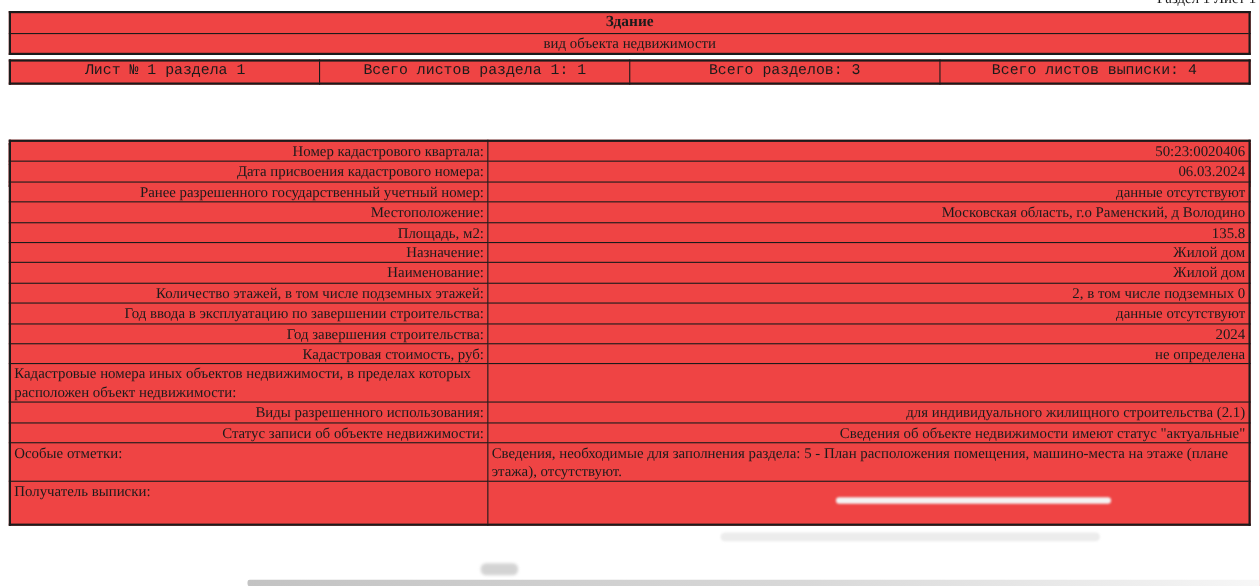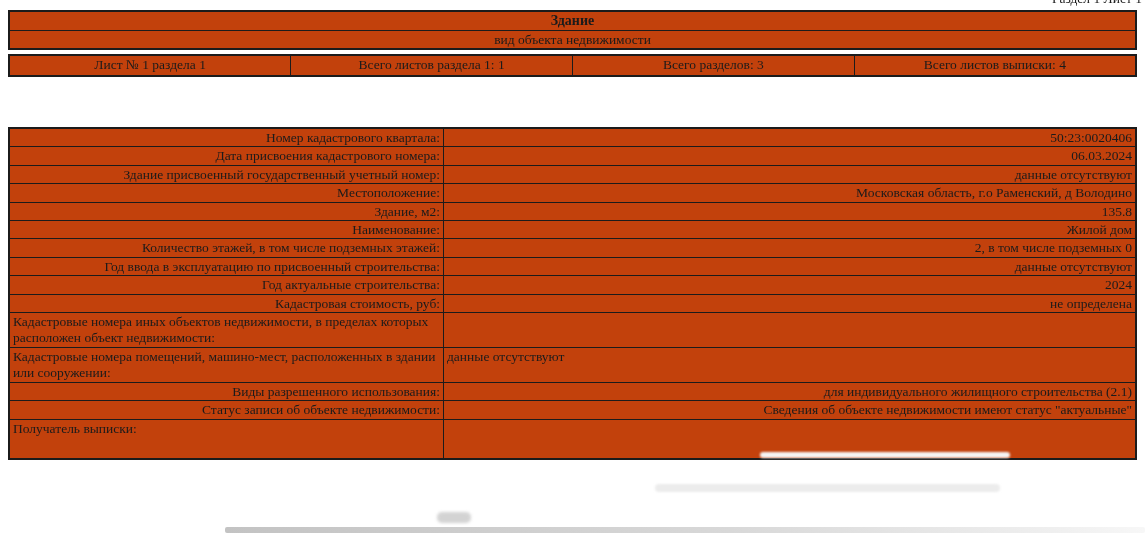--- a/index.html
+++ b/index.html
@@ -26,21 +26,21 @@
     line-height: 15px;
     white-space: nowrap;
   }
   table.tbl {
     position: absolute;
     left: 8px;
     width: 1129px;
     border-collapse: collapse;
     table-layout: fixed;
     font-size: 13.5px;
-    background: #c2410c;
+    background: #ef4444;
   }
   table.tbl, table.tbl td {
     border: 1.5px solid #1b1b1b;
   }
   table.tbl { border-width: 2px; }
   table.tbl td {
     padding: 1px 3px 0 3px;
     line-height: 16.4px;
     vertical-align: top;
     overflow: hidden;
@@ -49,20 +49,21 @@
   .t-header td { text-align: center; vertical-align: middle; padding: 0 3px; }
   .t-header tr.r-title td { height: 17px; font-weight: bold; font-size: 14px; }
   .t-header tr.r-sub td { height: 15px; }
 
   .t-sheets { top: 54px; }
   .t-sheets td {
     text-align: center;
     vertical-align: middle;
     height: 18px;
     padding: 0 3px;
+    font-family: Liberation Mono, monospace;
   }
 
   .t-date { top: 82px; margin-top: 48px; }
   .t-date td { height: 15.5px; }
 
   .t-details { top: 127px; }
   td.lbl { width: 427px; }
   tr.h1 td { height: 15.5px; text-align: right; }
   tr.h2 td { height: 33px; margin-left: 11px; }
   tr.h3 td { height: 37px; }
@@ -155,66 +156,70 @@
     <tbody>
         <tr class="h1">
       <td class="lbl">Номер кадастрового квартала:</td>
       <td>50:23:0020406</td>
     </tr>
     <tr class="h1">
       <td class="lbl">Дата присвоения кадастрового номера:</td>
       <td>06.03.2024</td>
     </tr>
     <tr class="h1">
-      <td class="lbl">Здание присвоенный государственный учетный номер:</td>
+      <td class="lbl">Ранее разрешенного государственный учетный номер:</td>
       <td>данные отсутствуют</td>
     </tr>
     <tr class="h1">
       <td class="lbl">Местоположение:</td>
       <td>Московская область, г.о Раменский, д Володино</td>
     </tr>
     <tr class="h1">
-      <td class="lbl">Здание, м2:</td>
+      <td class="lbl">Площадь, м2:</td>
       <td>135.8</td>
+    </tr>
+    <tr class="h1">
+      <td class="lbl">Назначение:</td>
+      <td>Жилой дом</td>
     </tr>
     <tr class="h1">
       <td class="lbl">Наименование:</td>
       <td>Жилой дом</td>
     </tr>
     <tr class="h1">
       <td class="lbl">Количество этажей, в том числе подземных этажей:</td>
       <td>2, в том числе подземных 0</td>
     </tr>
     <tr class="h1">
-      <td class="lbl">Год ввода в эксплуатацию по присвоенный строительства:</td>
+      <td class="lbl">Год ввода в эксплуатацию по завершении строительства:</td>
       <td>данные отсутствуют</td>
     </tr>
     <tr class="h1">
-      <td class="lbl">Год актуальные строительства:</td>
+      <td class="lbl">Год завершения строительства:</td>
       <td>2024</td>
     </tr>
     <tr class="h1">
       <td class="lbl">Кадастровая стоимость, руб:</td>
       <td>не определена</td>
     </tr>
     <tr class="h2">
       <td class="lbl">Кадастровые номера иных объектов недвижимости, в пределах которых расположен объект недвижимости:</td>
       <td></td>
     </tr>
-    <tr class="h2">
-      <td class="lbl">Кадастровые номера помещений, машино-мест, расположенных в здании или сооружении:</td>
-      <td>данные отсутствуют</td>
-    </tr>
     <tr class="h1">
       <td class="lbl">Виды разрешенного использования:</td>
       <td>для индивидуального жилищного строительства (2.1)</td>
     </tr>
     <tr class="h1">
       <td class="lbl">Статус записи об объекте недвижимости:</td>
       <td>Сведения об объекте недвижимости имеют статус "актуальные"</td>
+    </tr>
+    <tr class="h2">
+      <td class="lbl">Особые отметки:</td>
+      <td>Сведения, необходимые для заполнения раздела: 5 - План расположения помещения, машино-места на этаже (плане этажа), отсутствуют.</td>
     </tr>
     <tr class="h3">
       <td class="lbl">Получатель выписки:</td>
       <td></td>
     </tr>
   </tbody>
     </table>
 
   <div class="watermark-ghost-2"></div>
   <div class="watermark-ghost-1"></div>

